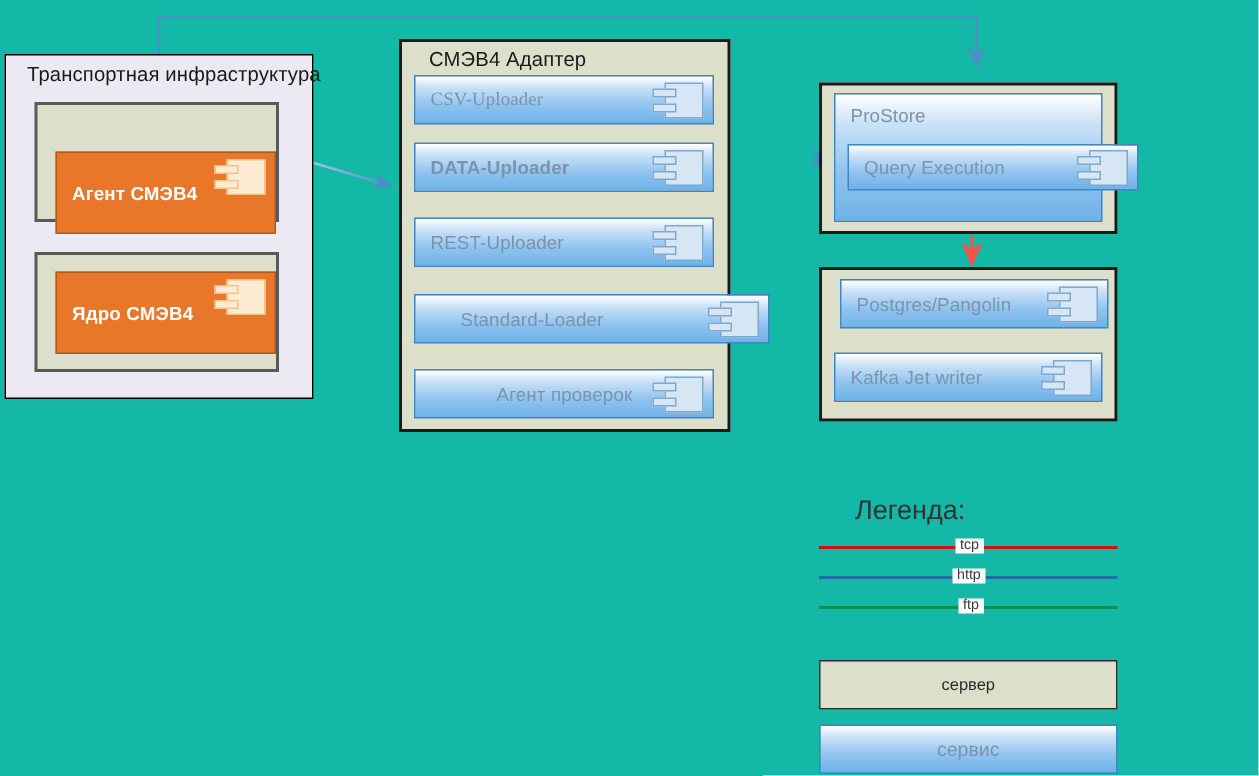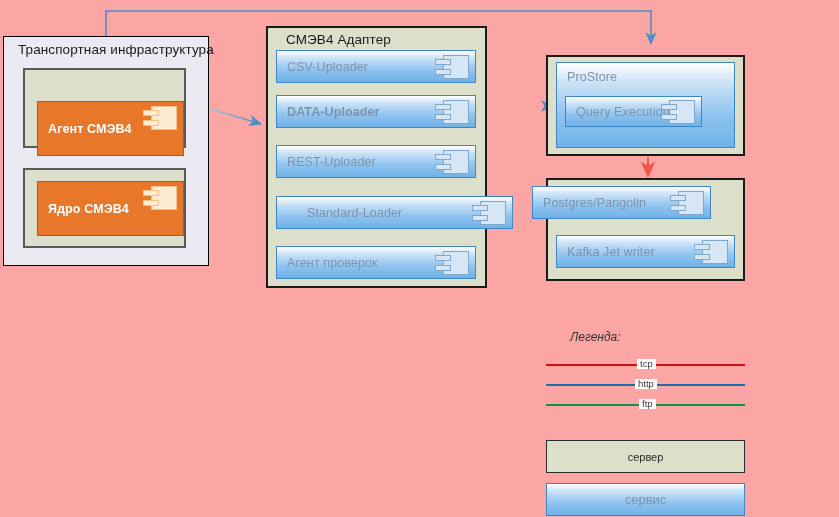--- a/index.html
+++ b/index.html
@@ -7,21 +7,21 @@
     padding: 0;
     background: #ffffff;
   }
   body {
     font-family: "Liberation Sans", sans-serif;
   }
   #canvas {
     position: relative;
     width: 839px;
     height: 517px;
-    background: #fca5a5;
+    background: #14b8a6;
     overflow: hidden;
   }
   .abs { position: absolute; box-sizing: border-box; }
 
   
   .server-outer {
     background: #ece9f2;
     border: 1.5px solid #000000;
   }
   .server-olive {
@@ -91,24 +91,23 @@
   
   .icon-blue .uml-body { background: #d6e6f5; border: 1.6px solid #7fa8cc; }
   .icon-blue .uml-tab  { background: #d6e6f5; border: 1.6px solid #7fa8cc; }
   
   .icon-orange .uml-body { background: #fdebd3; border: 1.6px solid #f2c389; }
   .icon-orange .uml-tab  { background: #fdebd3; border: 1.6px solid #f2c389; }
 
   
   .legend-title {
     position: absolute;
-    font-size: 12px;
+    font-size: 18px;
     color: #333333;
     white-space: nowrap;
-    font-style: italic;
   }
   .legend-line {
     position: absolute;
     height: 1.5px;
   }
   .legend-line-label {
     position: absolute;
     font-size: 9.5px;
     color: #3a3a3a;
     background: #ffffff;
@@ -205,21 +204,21 @@
       <span class="uml-body"></span>
       <span class="uml-tab t1"></span>
       <span class="uml-tab t2"></span>
     </span>
   </div>
 
   <div class="abs server-olive-dark" style="left:266px; top:26px; width:221px; height:262px;">
     <span class="container-title" style="left:18px; top:4px;">СМЭВ4 Адаптер</span>
   </div>
 
-  <div class="comp comp-blue" style="left:276px; top:50px; width:200px; height:33px;">
+  <div class="comp comp-blue" style="left:276px; top:50px; width:200px; height:33px;font-family:Liberation Serif, serif;">
     <span class="comp-label">CSV-Uploader</span>
     <span class="uml-icon icon-blue" style="right:6px; top:4px;">
       <span class="uml-body"></span>
         <span class="uml-tab t1"></span>
         <span class="uml-tab t2"></span>
     </span>
   </div>
 
   <div class="comp comp-blue" style="left:276px; top:95px; width:200px; height:33px;font-weight:bold;">
     <span class="comp-label">DATA-Uploader</span>
@@ -241,44 +240,44 @@
 
   <div class="comp comp-blue" style="left:276px; top:196px; width:237px; height:33px;padding-left:20px;">
     <span class="comp-label">Standard-Loader</span>
     <span class="uml-icon icon-blue" style="right:6px; top:4px;">
       <span class="uml-body"></span>
         <span class="uml-tab t1"></span>
         <span class="uml-tab t2"></span>
     </span>
   </div>
 
-  <div class="comp comp-blue" style="left:276px; top:246px; width:200px; height:33px;">
+  <div class="comp comp-blue" style="left:276px; top:246px; width:200px; height:33px;padding-left:44px;">
     <span class="comp-label">Агент проверок</span>
     <span class="uml-icon icon-blue" style="right:6px; top:4px;">
       <span class="uml-body"></span>
         <span class="uml-tab t1"></span>
         <span class="uml-tab t2"></span>
     </span>
   </div>
 
   <div class="abs server-olive-dark" style="left:546px; top:55px; width:199px; height:101px;"></div>
   <div class="comp comp-blue" style="left:556px; top:62px; width:179px; height:86px; align-items:flex-start;">
     <span class="comp-label" style="padding-top:7px;">ProStore</span>
   </div>
-  <div class="comp comp-blue" style="left:565px; top:96px; width:137px; height:31px;">
+  <div class="comp comp-blue" style="left:565px; top:96px; width:194px; height:31px;">
     <span class="comp-label">Query Execution</span>
     <span class="uml-icon icon-blue" style="right:6px; top:3px;">
       <span class="uml-body"></span>
         <span class="uml-tab t1"></span>
         <span class="uml-tab t2"></span>
     </span>
   </div>
 
   <div class="abs server-olive-dark" style="left:546px; top:178px; width:199px; height:103px;"></div>
-  <div class="comp comp-blue" style="left:532px; top:186px; width:179px; height:33px;">
+  <div class="comp comp-blue" style="left:560px; top:186px; width:179px; height:33px;">
     <span class="comp-label">Postgres/Pangolin</span>
     <span class="uml-icon icon-blue" style="right:6px; top:4px;">
       <span class="uml-body"></span>
         <span class="uml-tab t1"></span>
         <span class="uml-tab t2"></span>
     </span>
   </div>
   <div class="comp comp-blue" style="left:556px; top:235px; width:179px; height:33px;">
     <span class="comp-label">Kafka Jet writer</span>
     <span class="uml-icon icon-blue" style="right:6px; top:4px;">

